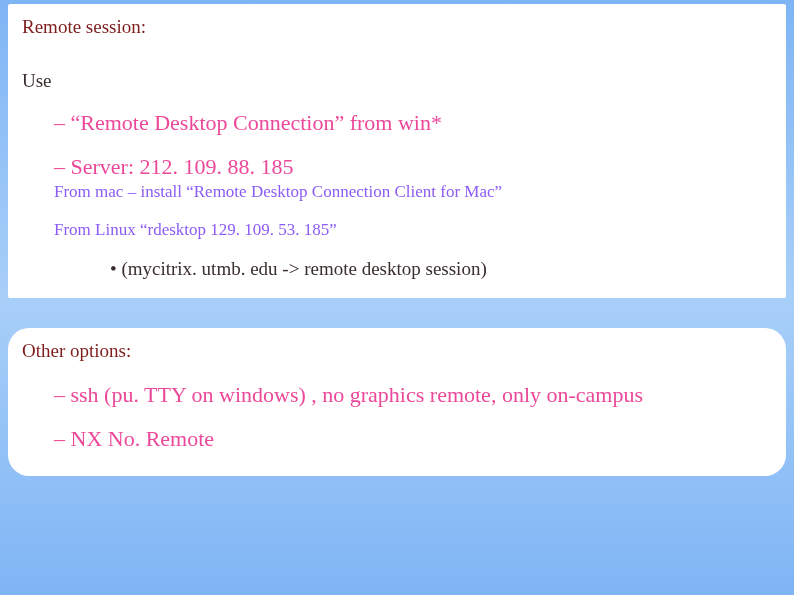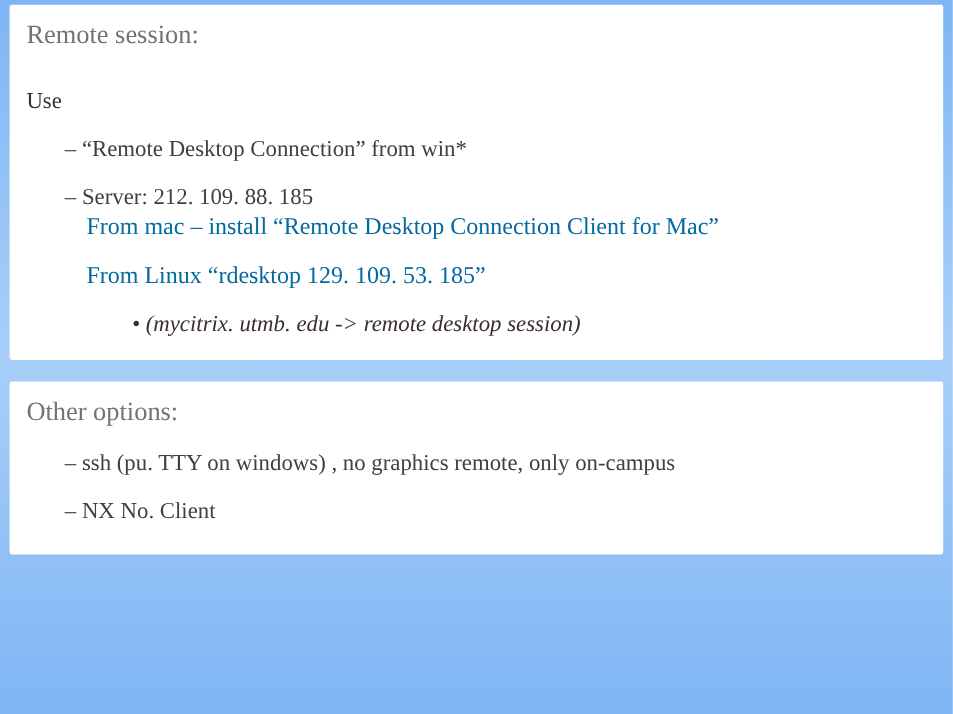--- a/index.html
+++ b/index.html
@@ -11,60 +11,60 @@
     color: #000;
     overflow: hidden;
   }
   .slide-box {
     background: #ffffff;
     margin: 4px 8px 10px 8px;
     padding: 12px 14px 16px 14px;
     border-radius: 2px;
   }
   .heading {
-    font-size: 22px;
-    color: #737373;
+    font-size: 19px;
+    color: #7f1d1d;
     margin-bottom: 20px;
   }
   .item {
     font-size: 19px;
     color: #3a2e2e;
     margin-bottom: 18px;
     margin-top: 32px;
   }
   .dash-list {
     margin-left: 32px;
   }
   .dash-item {
-    font-size: 19px;
-    color: #404040;
+    font-size: 22px;
+    color: #ec4899;
     margin-bottom: 18px;
   }
   .dash-item::before {
     content: "–  ";
   }
   .sub-line {
-    font-size: 20px;
-    color: #0369a1;
-    margin-left: 50px;
+    font-size: 17px;
+    color: #8b5cf6;
+    margin-left: 32px;
     margin-bottom: 18px;
   }
   .bullet-line {
     font-size: 19px;
     color: #3a2e2e;
     margin-left: 88px;
     margin-bottom: 6px;
-    font-style: italic;
   }
   .bullet-line::before {
     content: "•  ";
   }
   .box2 {
-    margin-top: 18px;
+    margin-top: 30px;
     padding: 12px 14px 6px 14px;
+    border-radius: 21px;
   }
   .box1 .dash-item:last-child,
   .box1 .bullet-line:last-child { margin-bottom: 2px; }
 </style>
 </head>
 <body>
 
 <div class="slide-box box1">
   <div class="heading">Remote session:</div>
   <div class="item">Use</div>
@@ -74,15 +74,15 @@
   </div>
   <div class="sub-line">From mac – install “Remote Desktop Connection Client for Mac”</div>
   <div class="sub-line">From Linux “rdesktop 129. 109. 53. 185”</div>
   <div class="bullet-line">(mycitrix. utmb. edu -&gt; remote desktop session)</div>
 </div>
 
 <div class="slide-box box2">
   <div class="heading">Other options:</div>
   <div class="dash-list">
     <div class="dash-item">ssh (pu. TTY on windows) , no graphics remote, only on-campus</div>
-    <div class="dash-item">NX No. Client</div>
+    <div class="dash-item">NX No. Remote</div>
   </div>
 </div>
 
 </body></html>

